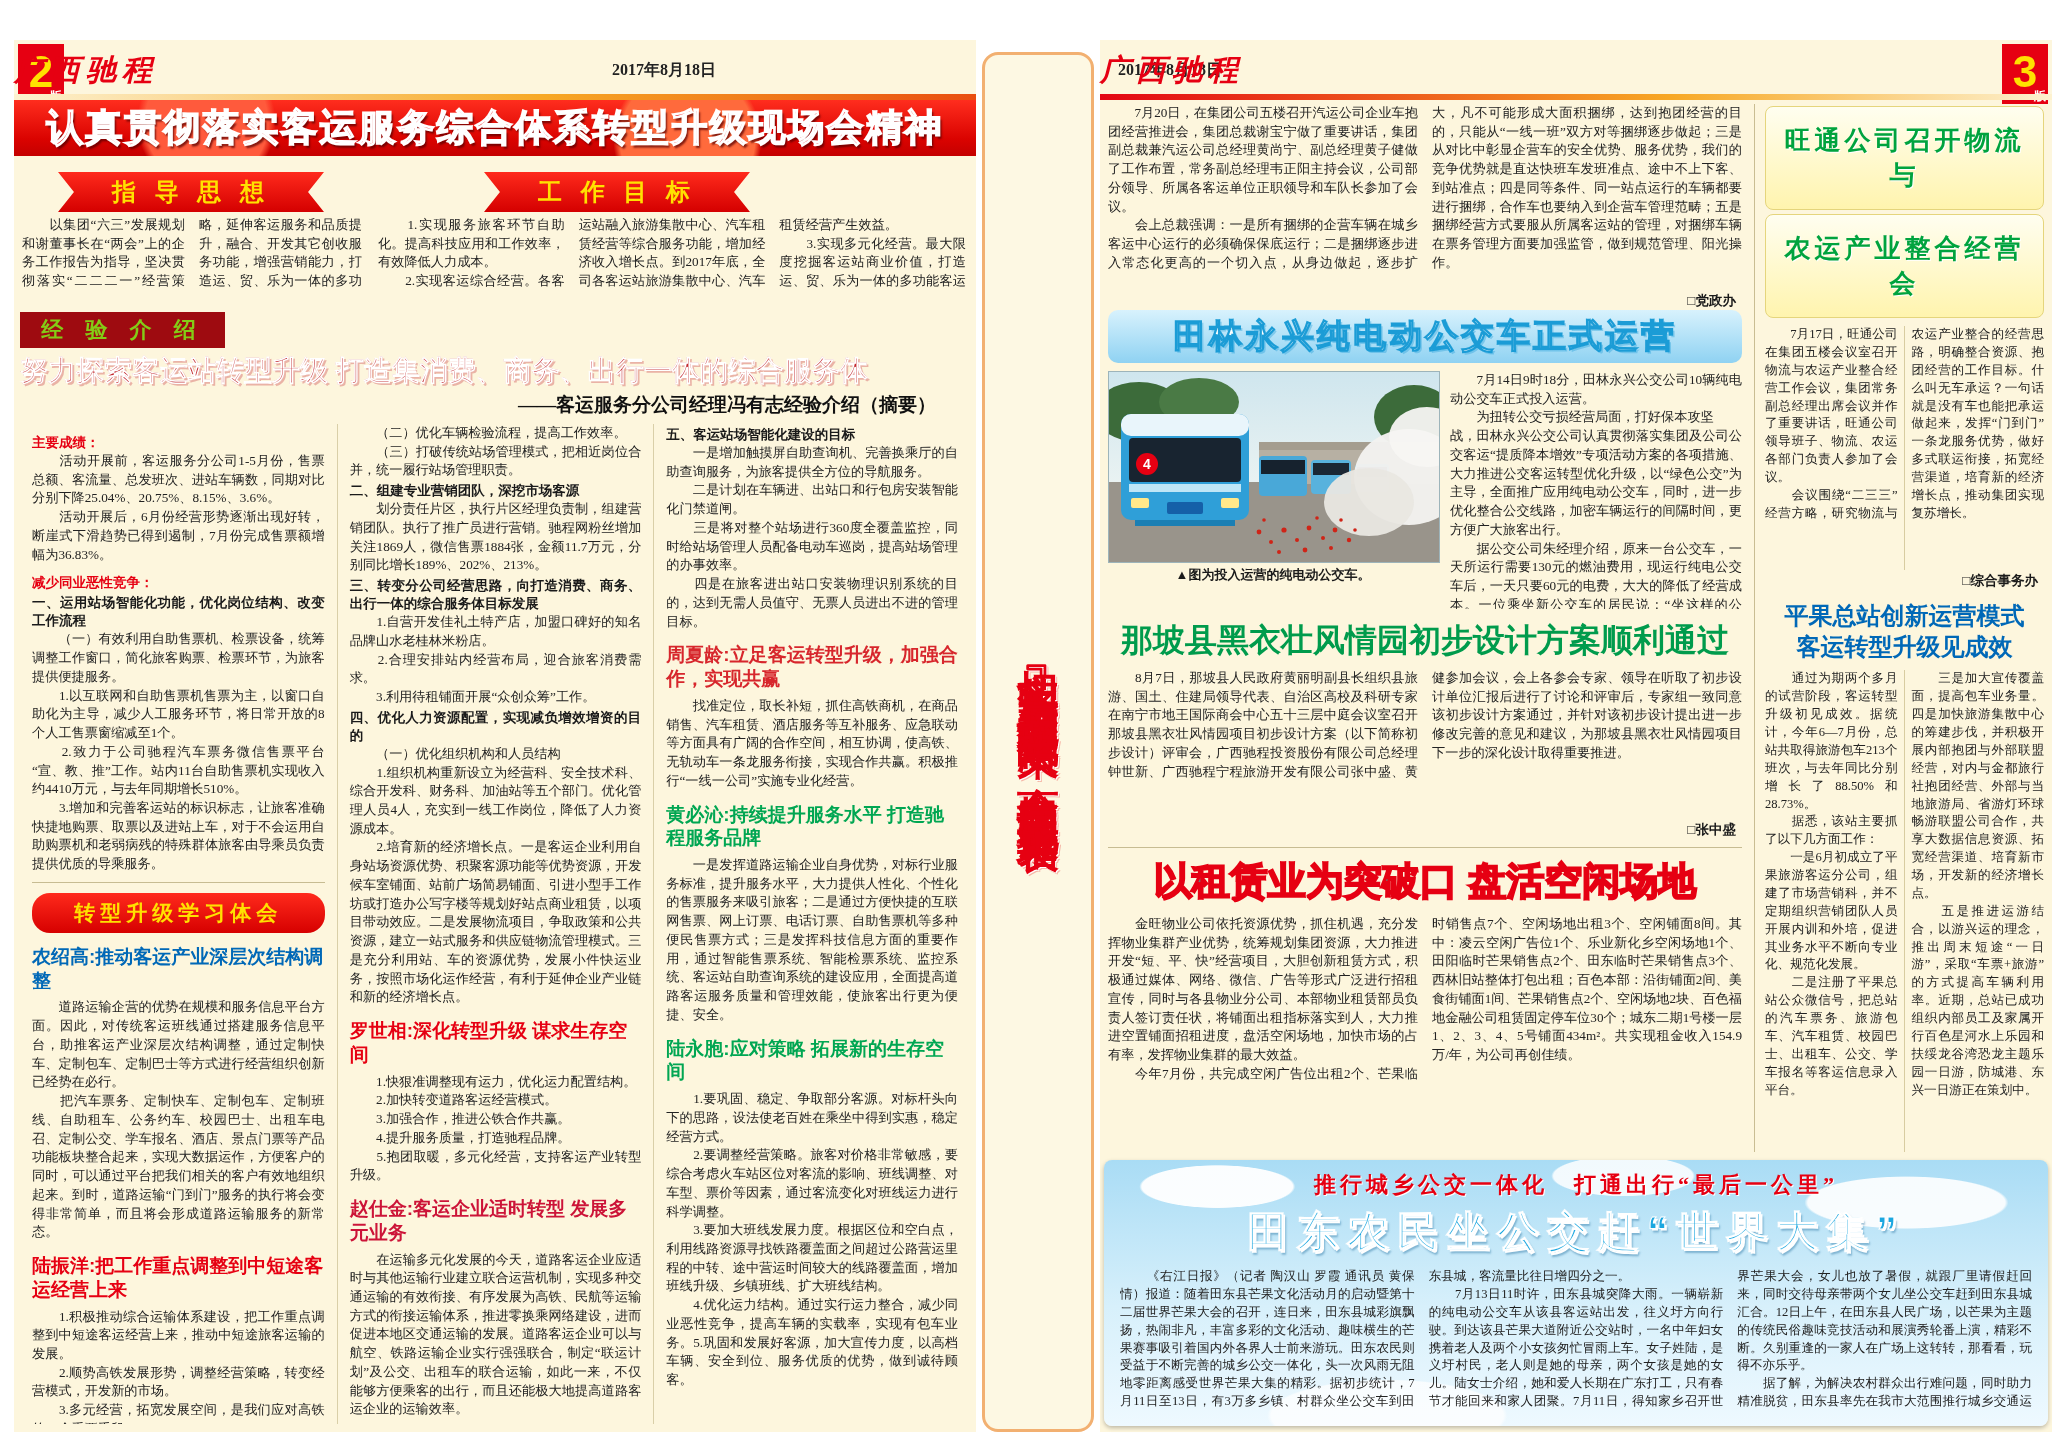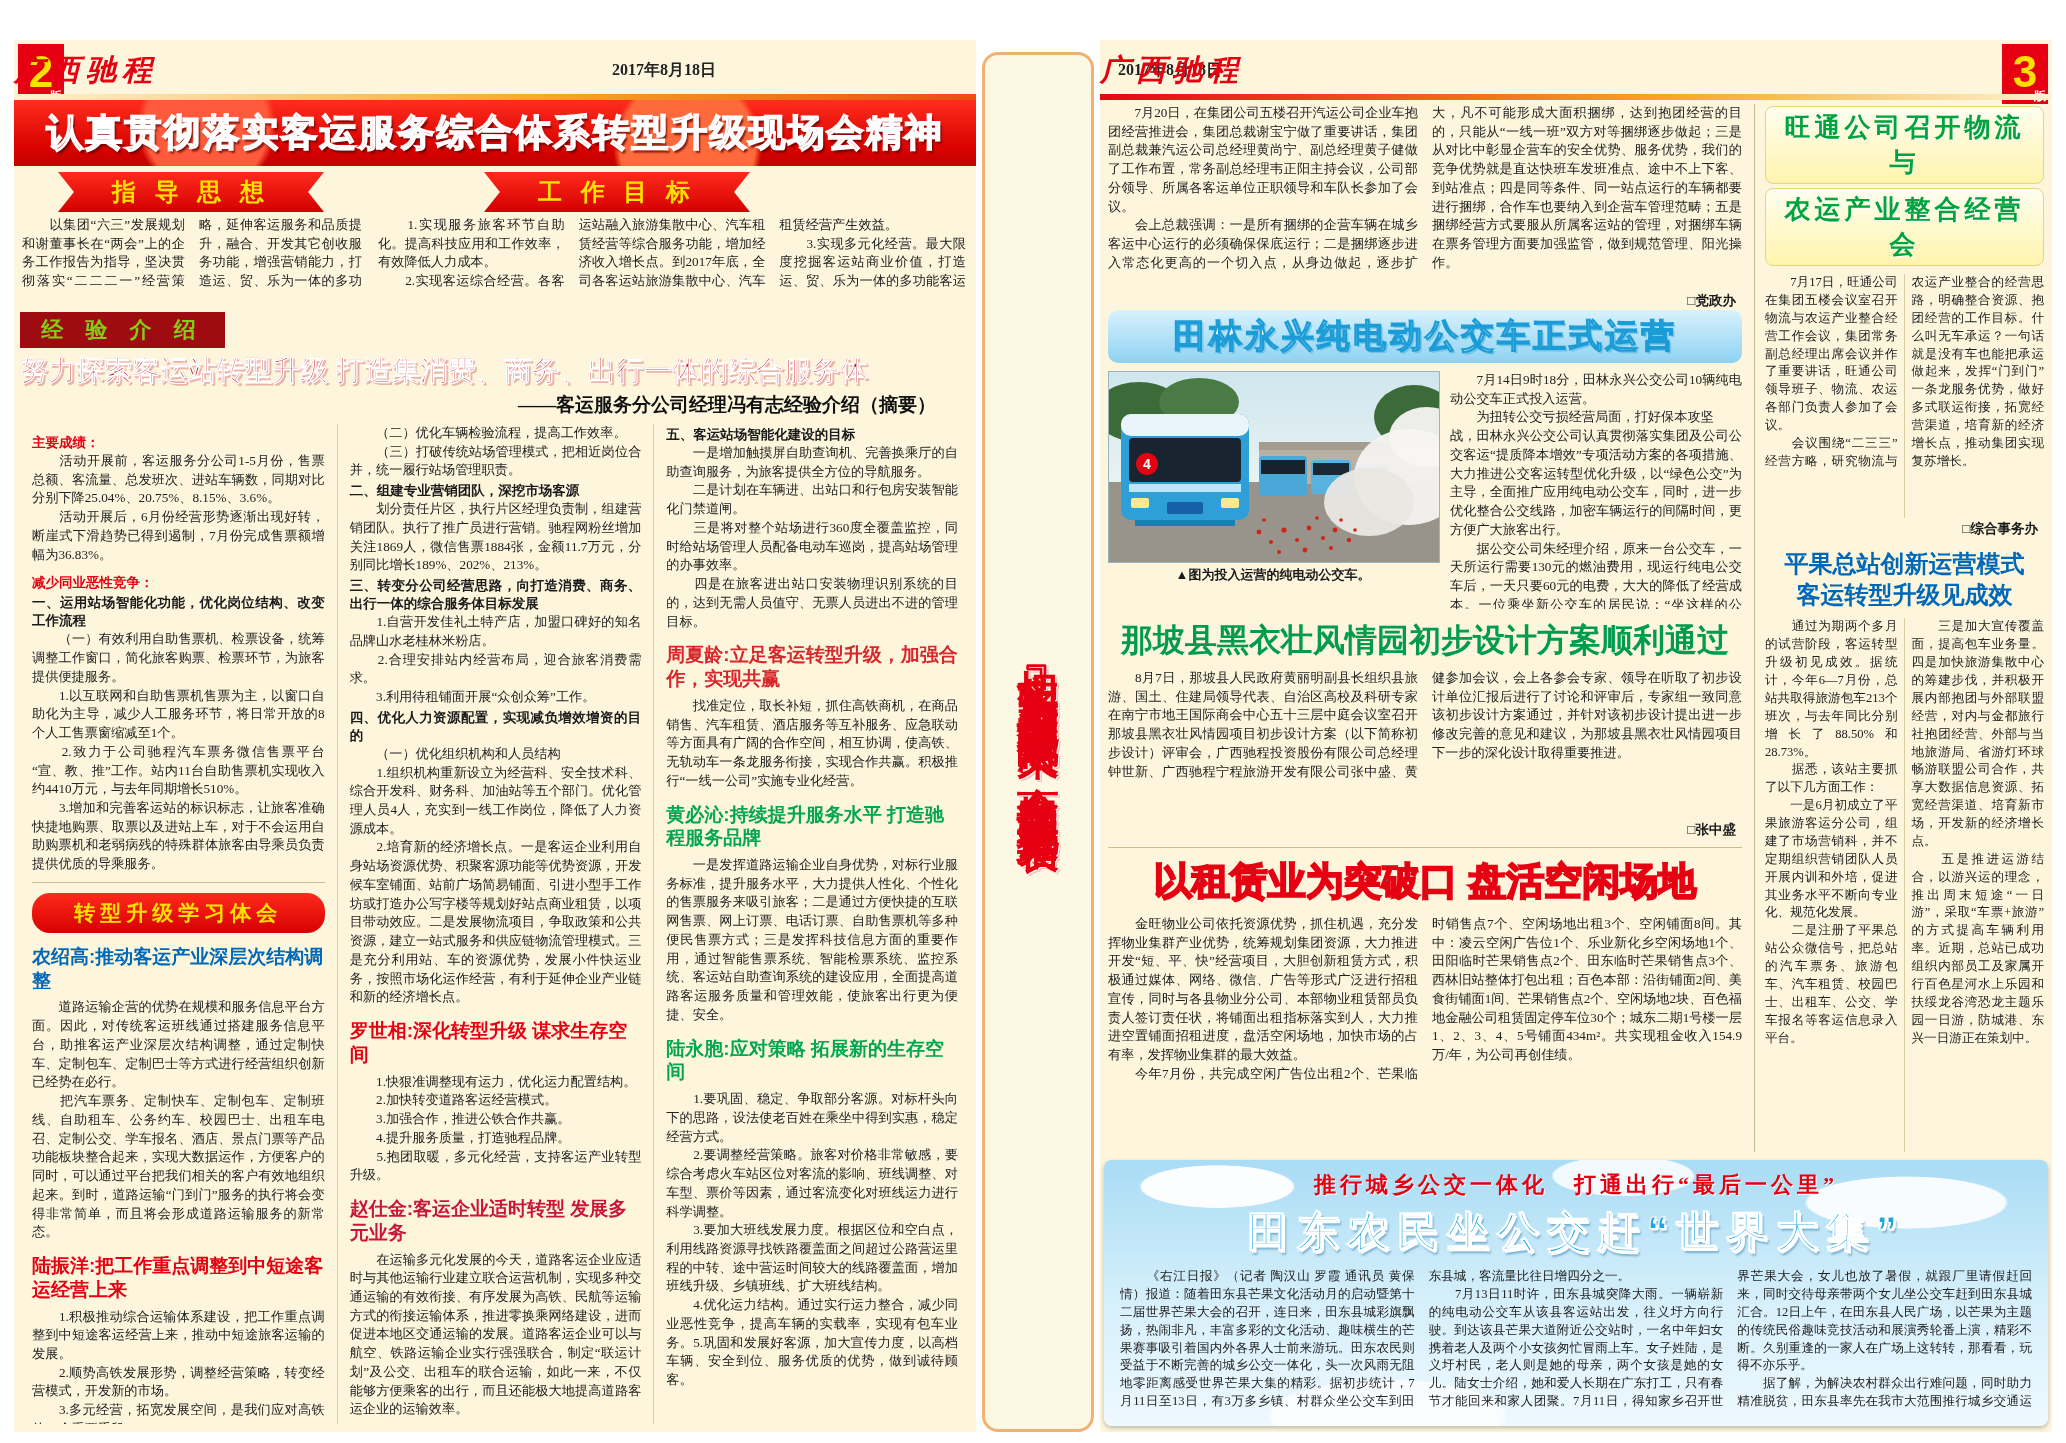--- a/index.html
+++ b/index.html
@@ -20,21 +20,21 @@
          font-family:"Liberation Sans",sans-serif;font-weight:900;font-size:44px;
          text-align:center;line-height:56px;}
   .badge .ban{position:absolute;right:2px;bottom:2px;font-size:12px;color:#fff;line-height:1;}
   .masthead{position:absolute;left:0;right:0;top:6px;color:#e60012;
          font-weight:900;font-style:italic;font-size:30px;letter-spacing:6px;
          font-family:"Liberation Serif",serif;}
   .dateline{position:absolute;top:16px;font-size:16px;font-weight:700;color:#222;}
   .hrule{position:absolute;left:0;right:0;height:6px;
          background:linear-gradient(90deg,#fdf2d0,#f7a825 55%,#e94e10);}
   
-  .p2banner{position:absolute;left:0;right:0;top:60px;height:66px;
+  .p2banner{position:absolute;left:0;right:0;top:60px;height:56px;
          background:radial-gradient(circle at 20% 40%,#ff5a3c 0 8%,transparent 9%),
                     radial-gradient(circle at 70% 70%,#ff6a3c 0 10%,transparent 11%),
                     linear-gradient(180deg,#ff2d1e,#da0300 70%,#c40000);
          display:flex;align-items:center;justify-content:center;}
   .p2banner span{font-family:"Liberation Sans",sans-serif;font-weight:900;font-size:37px;
          color:#e10000;-webkit-text-stroke:1.5px #fff;letter-spacing:2px;
          text-shadow:2px 3px 2px rgba(90,0,0,.75);white-space:nowrap;}
   .ribbon{position:absolute;height:40px;background:linear-gradient(180deg,#ff2a1c,#d40000);
          color:#ffe100;font-family:"Liberation Sans",sans-serif;font-weight:900;font-size:24px;
          display:flex;align-items:center;justify-content:center;letter-spacing:6px;
@@ -83,21 +83,21 @@
   .caption{text-align:center;font-weight:700;font-size:13px;margin-top:3px;}
   .chead{font-family:"Liberation Sans",sans-serif;font-weight:900;font-size:32px;color:#009b4c;
        text-align:center;white-space:nowrap;margin:10px 0 6px;}
   .cbody{height:150px;overflow:hidden;}
   .dhead{font-family:"Liberation Sans",sans-serif;font-weight:900;font-size:38px;color:#737373;
        -webkit-text-stroke:2px #e60012;text-align:center;white-space:nowrap;margin:8px 0 8px;}
   .dbody{height:238px;overflow:hidden;}
   .byline{text-align:right;font-weight:700;font-size:13.5px;padding-right:6px;margin-top:2px;}
   .hexline{display:inline-block;background:linear-gradient(#fffef0,#fff4ae);border:1px solid #e5d57c;
        border-radius:8px;color:#00a33e;font-family:"Liberation Sans",sans-serif;font-weight:900;
-       font-size:26px;letter-spacing:4px;padding:3px 8px;margin:2px 0;text-shadow:1px 1px 0 #fff;}
+       font-size:26px;letter-spacing:4px;padding:16px 8px;margin:2px 0;text-shadow:1px 1px 0 #fff;}
   .ehead{text-align:center;margin-bottom:6px;}
   .ebody{height:244px;overflow:hidden;font-size:12.6px;}
   .fhead{text-align:center;font-family:"Liberation Sans",sans-serif;font-weight:900;font-size:24px;
        color:#0068b7;line-height:1.3;margin:10px 0 8px;white-space:nowrap;}
   .fbody{height:610px;overflow:hidden;font-size:12.6px;}
   .ebody.cols2,.fbody.cols2{column-rule:1px solid #d8cca0;}
   
   .p3banner{position:absolute;left:4px;right:4px;top:1120px;height:266px;border-radius:8px;
        background:
         radial-gradient(ellipse 130px 36px at 12% 10%,rgba(255,255,255,.95) 58%,transparent 60%),

